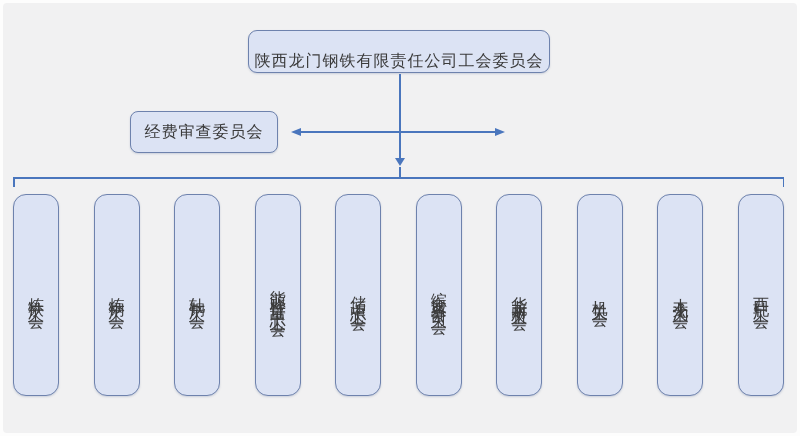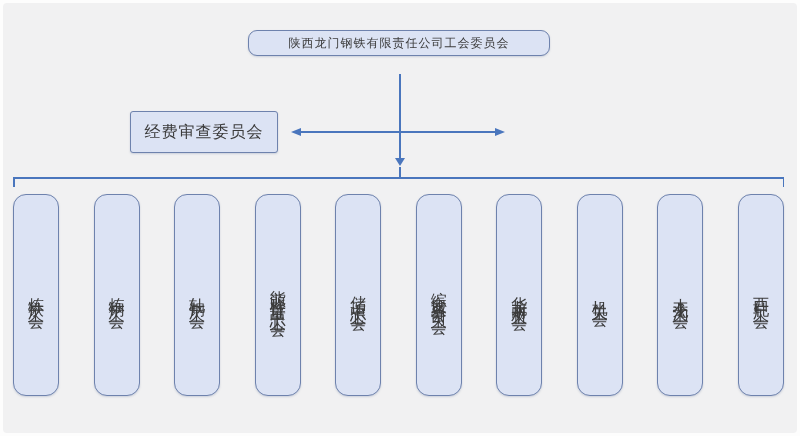--- a/index.html
+++ b/index.html
@@ -13,23 +13,23 @@
     background:var(--background,#f1f1f2);border-radius:4px;
   }
   .box{
     position:absolute;box-sizing:border-box;
     background:var(--box-fill,#dce3f4);
     border:1.5px solid var(--box-border,#6e82ad);
     display:flex;align-items:center;justify-content:center;
     color:var(--text,#3b3b3b);
     box-shadow:0 1px 2px rgba(90,110,150,.25);
   }
-  .root-box{left:248px;top:30px;width:302px;height:26px;border-radius:9px;
-    font-size:12px;letter-spacing:1px;}
-  .committee-box{width:148px;height:42px;border-radius:3px;font-size:16px;letter-spacing:1px;}
+  .root-box{left:248px;top:30px;width:302px;height:43px;border-radius:9px;
+    font-size:16px;letter-spacing:1px;align-items:flex-end;}
+  .committee-box{width:148px;height:42px;border-radius:8px;font-size:16px;letter-spacing:1px;}
   .committee-left{left:130px;top:111px;}
   .committee-right{left:522px;top:111px;}
   .branch-row{
     position:absolute;left:13px;top:194px;width:771px;height:202px;
     display:flex;justify-content:space-between;
   }
   .branch-box{
     position:relative;width:46px;height:202px;border-radius:13px;
     flex:0 0 auto;font-size:16px;
   }

